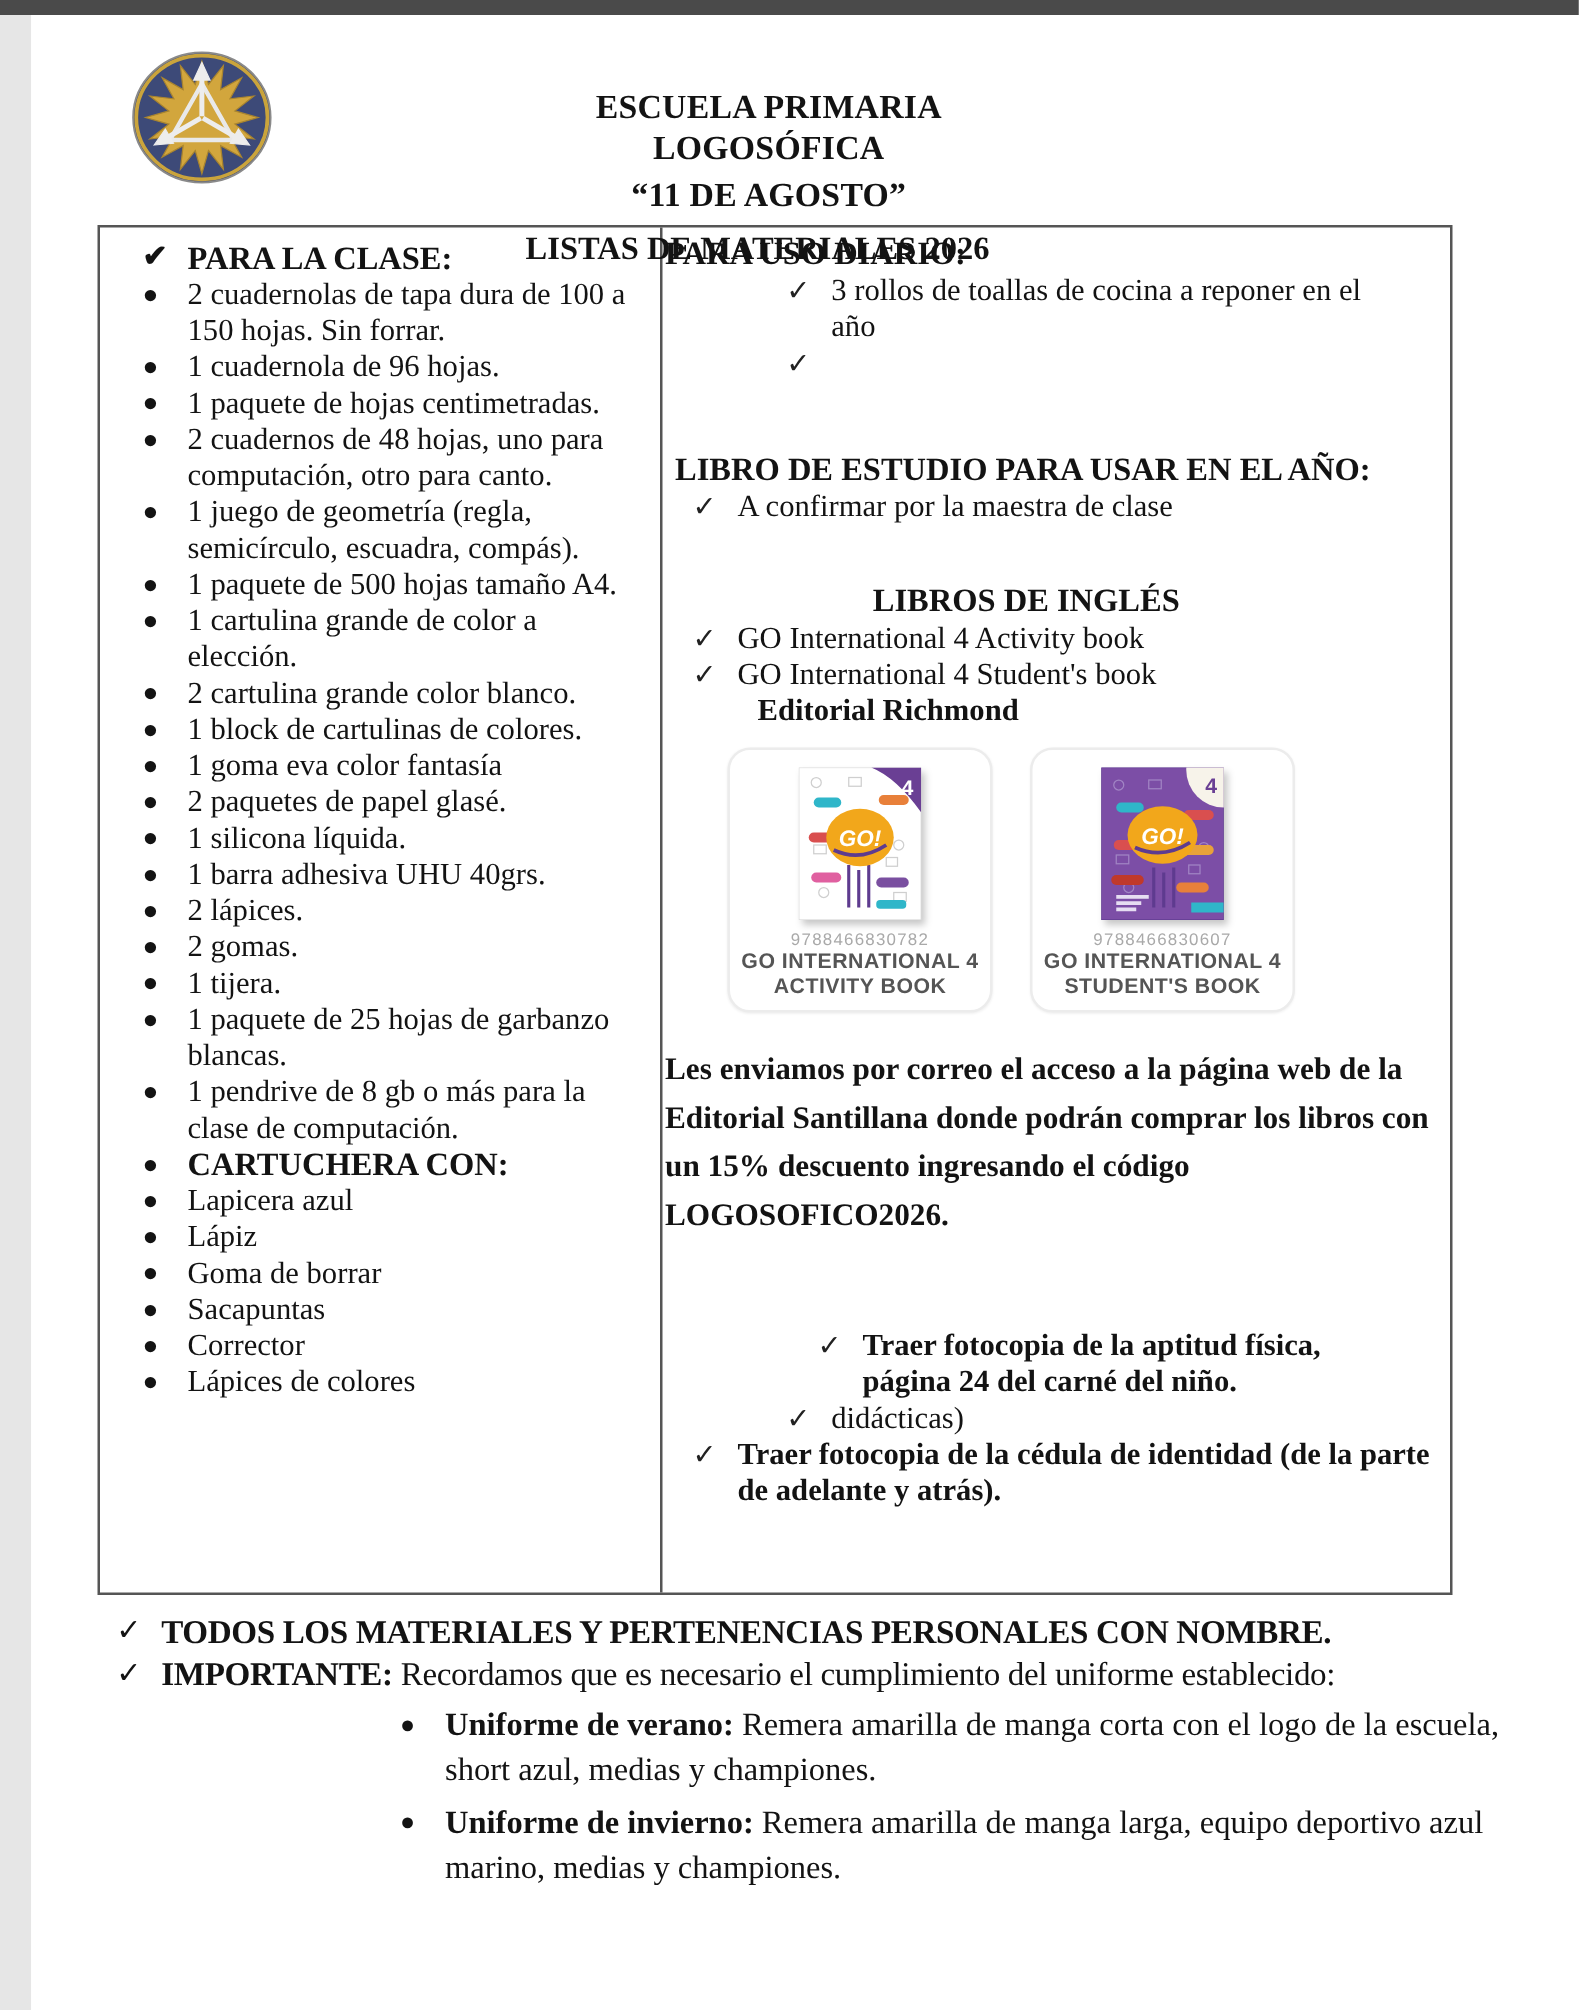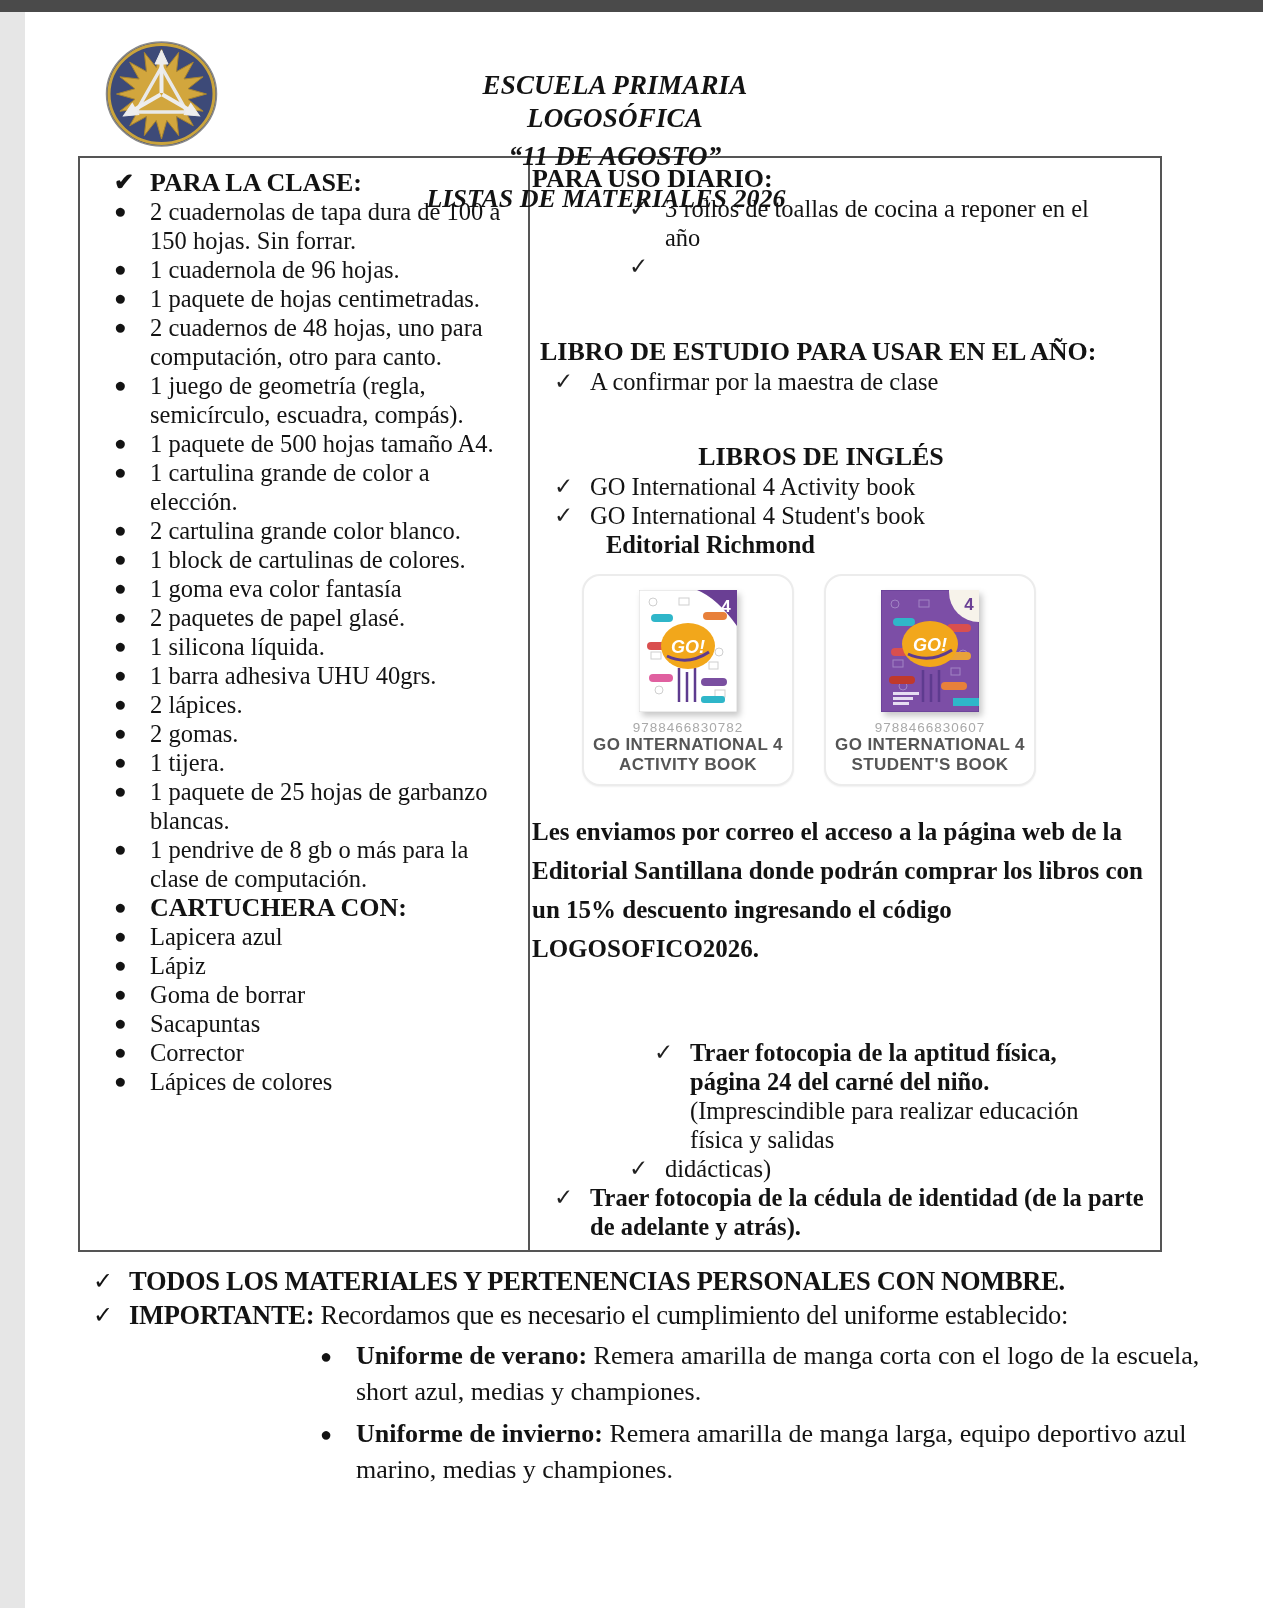--- a/index.html
+++ b/index.html
@@ -3,21 +3,21 @@
 <meta charset="utf-8">
 <style>
   * { margin:0; padding:0; box-sizing:border-box; }
   html,body { width:1263px; height:1608px; background:#ffffff; overflow:hidden;
               font-family:"Liberation Serif", serif; color:#131313; }
   .scan-topbar { position:absolute; left:0; top:0; width:1263px; height:12px; background:#4a4a4a; }
   .scan-leftbar { position:absolute; left:0; top:12px; width:25px; height:1596px; background:#e6e6e6; }
   .page { position:absolute; left:25px; top:12px; width:1238px; height:1596px; background:#ffffff; }
 
   
-  .hdr { position:relative; height:144px;font-style:italic; }
+  .hdr { position:relative; height:168px; }
   .logo { position:absolute; left:80px; top:28px; width:113px; height:108px; }
   .head-center { position:absolute; left:0; right:58px; text-align:center; font-weight:bold; font-size:27px; letter-spacing:0.2px; }
   .hc1 { top:58px; } .hc2 { top:91px; } .hc3 { top:129px; }
   .class-block { position:absolute; left:35px; top:144px; font-weight:bold; font-size:25px; line-height:31px; }
   .listas { position:absolute; left:0; right:88px; top:172px; text-align:center; font-weight:bold; font-size:26px;padding-left:12px; }
 
   
   .mat-table { margin-left:53px; width:1084px; height:1096px; border:2px solid #555; display:flex; }
   .cell-left { width:463px; border-right:2px solid #555; padding:10px 10px 0 34px; }
   .cell-right { flex:1; padding:6px 6px 0 2px; }
@@ -316,21 +316,20 @@
           <div class="btitle">STUDENT'S BOOK</div>
         </div>
       </div>
 
       <div class="santillana">Les enviamos por correo el acceso a la página web de la Editorial Santillana donde podrán comprar los libros con un 15% descuento ingresando el código LOGOSOFICO2026.</div>
 
       <div class="chk-item ind-a docs-gap">
         <span class="mk">✓</span>
         <span class="txt">
           <span class="bold" style="display:block">Traer fotocopia de la aptitud física, página 24 del carné del niño.</span>
-          <span style="display:block">(Imprescindible para realizar educación física y salidas</span>
         </span>
       </div>
       <div class="chk-item ind-b tight">
         <span class="mk">✓</span>
         <span class="txt">didácticas)</span>
       </div>
       <div class="chk-item ind-c tight">
         <span class="mk">✓</span>
         <span class="txt bold">Traer fotocopia de la cédula de identidad (de la parte de adelante y atrás).</span>
       </div>

